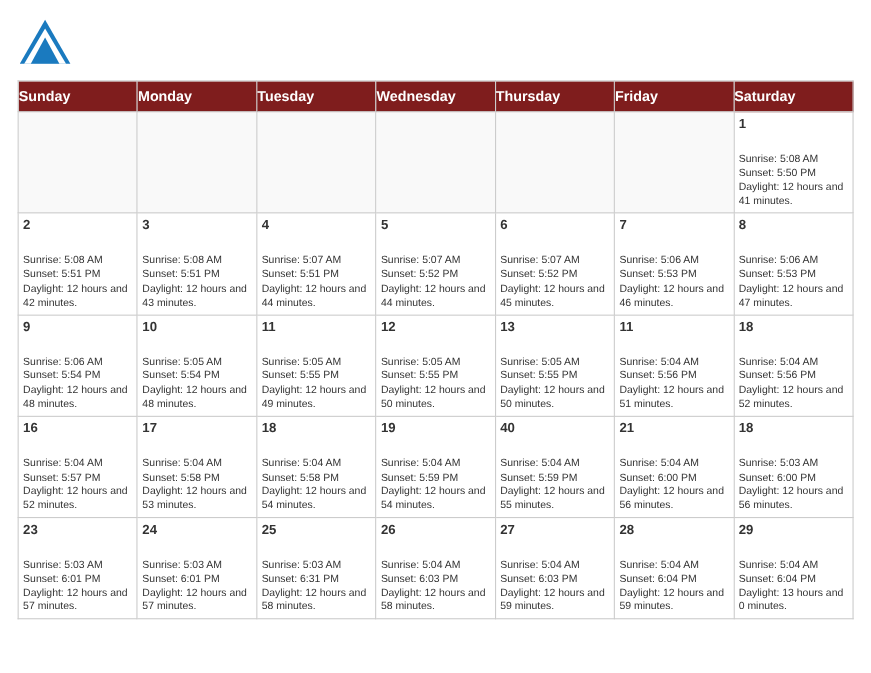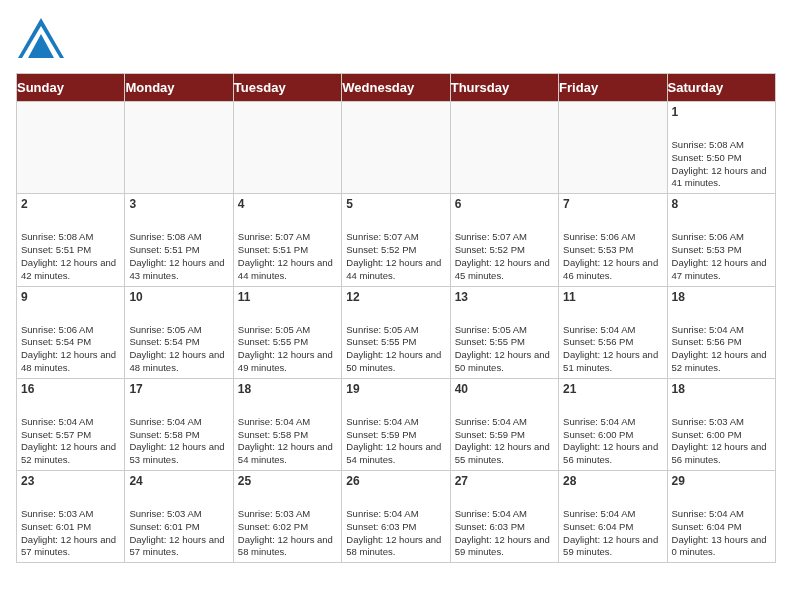--- a/index.html
+++ b/index.html
@@ -267,21 +267,21 @@
         </td>
         <td>
           <span class="day-number">24</span>
           <div class="cell-info">Sunrise: 5:03 AM
 Sunset: 6:01 PM
 Daylight: 12 hours and 57 minutes.</div>
         </td>
         <td>
           <span class="day-number">25</span>
           <div class="cell-info">Sunrise: 5:03 AM
-Sunset: 6:02 PM
+Sunset: 6:31 PM
 Daylight: 12 hours and 58 minutes.</div>
         </td>
         <td>
           <span class="day-number">26</span>
           <div class="cell-info">Sunrise: 5:04 AM
 Sunset: 6:03 PM
 Daylight: 12 hours and 58 minutes.</div>
         </td>
         <td>
           <span class="day-number">27</span>

